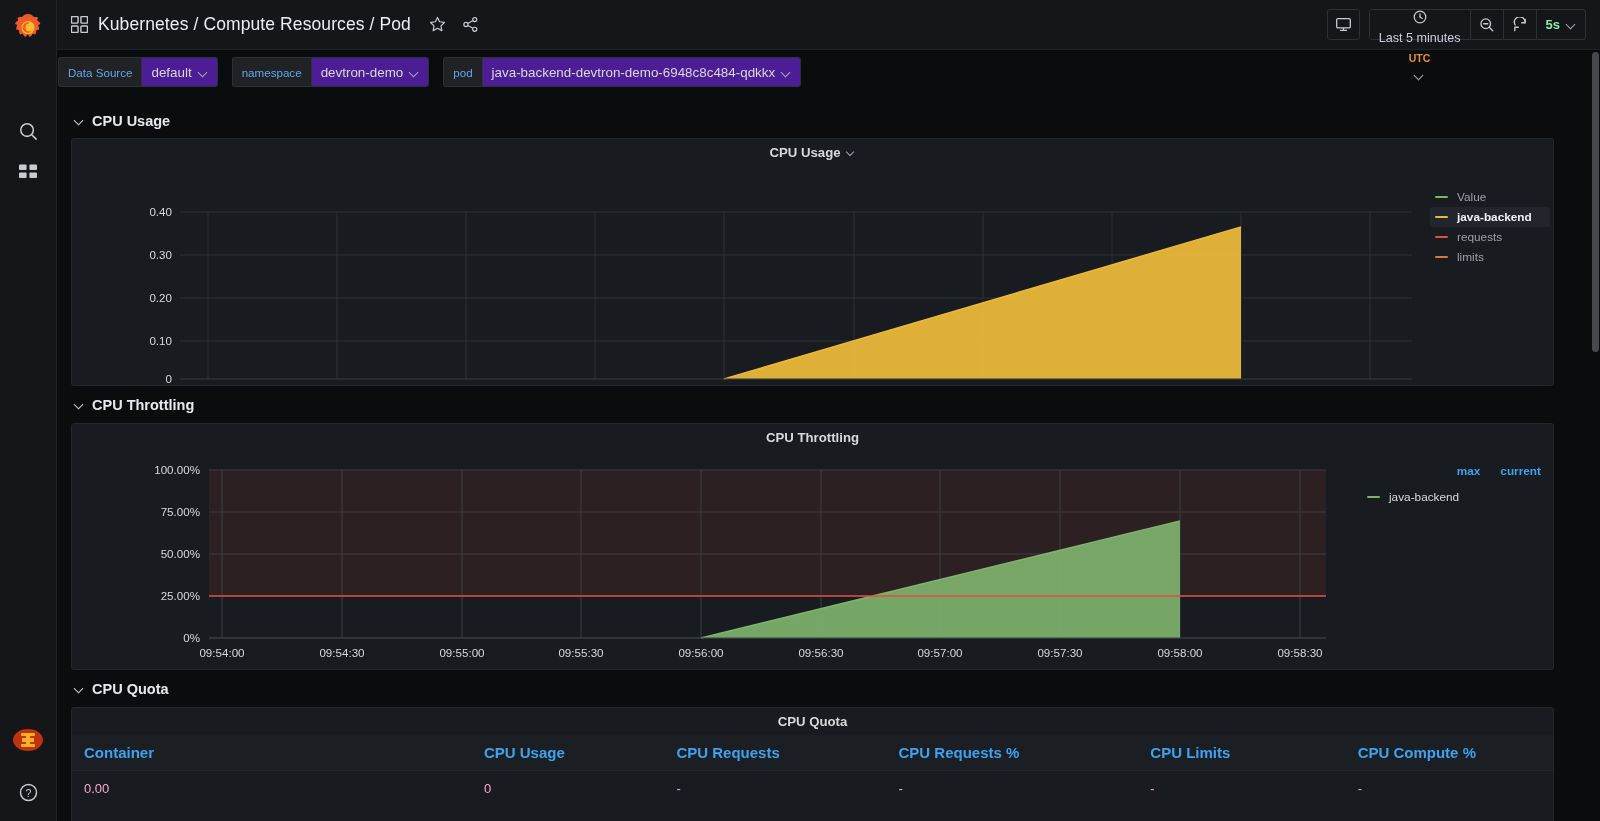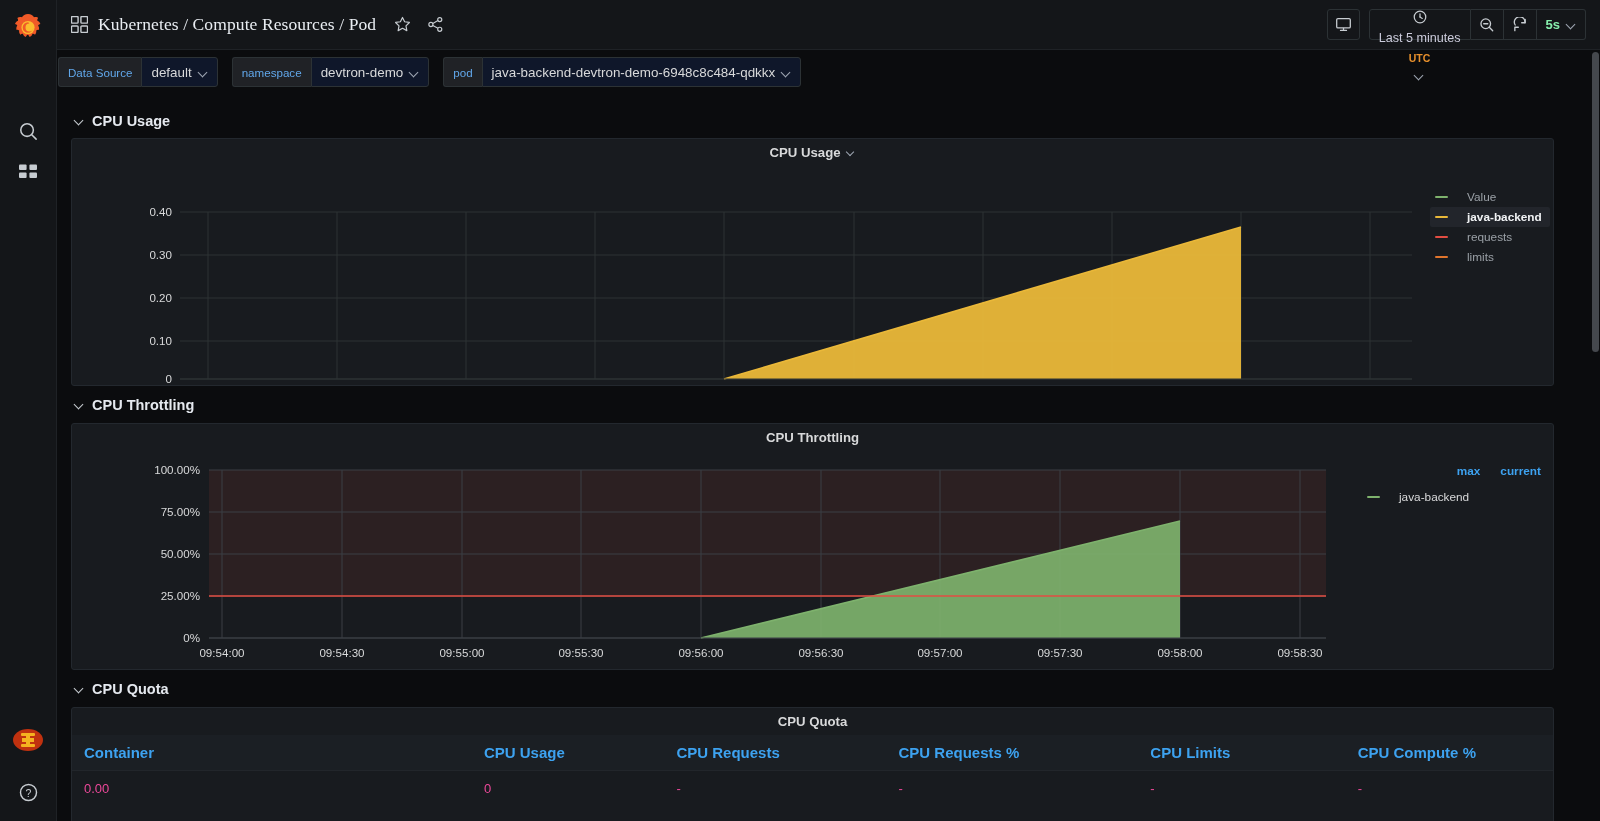--- a/index.html
+++ b/index.html
@@ -19,21 +19,21 @@
   .rail-logo { margin-top: 10px; width: 36px; height: 36px; display:flex; align-items:center; justify-content:center; }
   .rail-icon { width: 38px; height: 38px; margin-top: 4px; display:flex; align-items:center; justify-content:center; cursor:pointer; }
   .rail-spacer { flex: 1; }
   .rail-bottom { margin-bottom: 10px; display:flex; flex-direction:column; align-items:center; gap: 10px; }
   
   .topnav {
     position: absolute; left: 57px; top: 0; width: 1543px; height: 50px;
     background: #141619; border-bottom: 1px solid #1f2226;
     display: flex; align-items: center; padding: 0 14px;
   }
-  .title-wrap { display: flex; align-items: center; gap: 10px; font-family: Liberation Serif, serif; }
+  .title-wrap { display: flex; align-items: center; gap: 10px; }
   .dash-title { font-size: 17.5px; font-weight: 500; color: #e9edf2; letter-spacing: .1px; }
   .nav-right { margin-left: auto; display: flex; align-items: center; gap: 9px; }
   .btn-box {
     height: 31px; border: 1px solid #2c3235; border-radius: 3px; background: #141619;
     display: flex; align-items: center; padding: 0 9px; gap: 7px; cursor: pointer;
     font-size: 12.6px; color: #ccccdc;
   }
   .btn-sq { width: 33px; justify-content: center; padding: 0; }
   .tr-utc { color: #e8902c; font-size: 10.5px; font-weight: 700; }
   .group { display: flex; align-items: center; }
@@ -43,21 +43,21 @@
   .refresh-val { color: #86efac; font-size: 13px; font-weight: 700; }
   
   .varbar { position: absolute; left: 42px; top: 50px; width: 1543px; height: 44px; display: flex; align-items: center; padding: 0 16px; gap: 14px; }
   .var { display: flex; align-items: stretch; height: 30px; }
   .var-label {
     background: #202226; border: 1px solid #2c3235; border-right: none;
     border-radius: 3px 0 0 3px; color: #61a7ea; font-size: 11.6px;
     display: flex; align-items: center; padding: 0 9px; white-space: nowrap;
   }
   .var-value {
-    background: #0f172a; border: 1px solid #2c3235; border-radius: 0 3px 3px 0;
+    background: #4c1d95; border: 1px solid #2c3235; border-radius: 0 3px 3px 0;
     color: #d8d9da; font-size: 13.4px; display: flex; align-items: center; gap: 7px;
     padding: 0 9px; cursor: pointer; white-space: nowrap;
   }
   .chev { width: 9px; height: 9px; position: relative; display:inline-block; }
   .chev::before {
     content: ""; position: absolute; left: 0; top: 1px; width: 6px; height: 6px;
     border-right: 1.4px solid #9fa7b3; border-bottom: 1.4px solid #9fa7b3;
     transform: rotate(45deg);
   }
   
@@ -72,32 +72,32 @@
     background: #181b1f; border: 1px solid #23282e; border-radius: 3px;
     position: absolute;
   }
   .panel-title { text-align: center; font-size: 13.2px; font-weight: 700; color: #d8d9da; padding-top: 6px; display:flex; align-items:center; justify-content:center; gap:6px; }
   .mini-chev { width: 9px; height: 9px; position: relative; }
   .mini-chev::before { content:""; position:absolute; left:0; top:1px; width:5px;height:5px;
      border-right:1.3px solid #9fa7b3; border-bottom:1.3px solid #9fa7b3; transform: rotate(45deg); }
   .tick-label { font-size: 11.6px; fill: #d8d9da; }
   
   .legend { position: absolute; font-size: 11.8px; }
-  .leg-item { display: flex; align-items: center; gap: 19px; padding: 3px 7px 3px 5px; border-radius: 2px; }
+  .leg-item { display: flex; align-items: center; gap: 9px; padding: 3px 7px 3px 5px; border-radius: 2px; }
   .leg-item.sel { background: #22252b; }
   .leg-dash { width: 13px; height: 2px; border-radius: 1px; flex: none; }
   .leg-name { color: #9aa0a6; }
   .leg-item.sel .leg-name { color: #f1f3f5; font-weight: 700; }
   
   .tbl { width: 100%; border-collapse: collapse; }
   .tbl th {
     text-align: left; color: #3da2f0; font-size: 15px; font-weight: 700;
     padding: 9px 12px; border-bottom: 1px solid #22262b; background: #1b1f24;
   }
-  .tbl td { color: #ec4899; font-size: 13px; padding: 10px 12px; }
+  .tbl td { color: #f9a8d4; font-size: 13px; padding: 10px 12px; }
   
   .scrollbar { position: absolute; right: 0; top: 50px; width: 9px; height: 771px; background: transparent; }
   .scrollthumb { position: absolute; right: 1px; top: 2px; width: 7px; height: 300px; background: #45484d; border-radius: 4px; }
 </style>
 </head>
 <body>
 
 <div class="rail">
   <div class="rail-logo">
     <svg width="32" height="32" viewBox="0 0 32 32">

